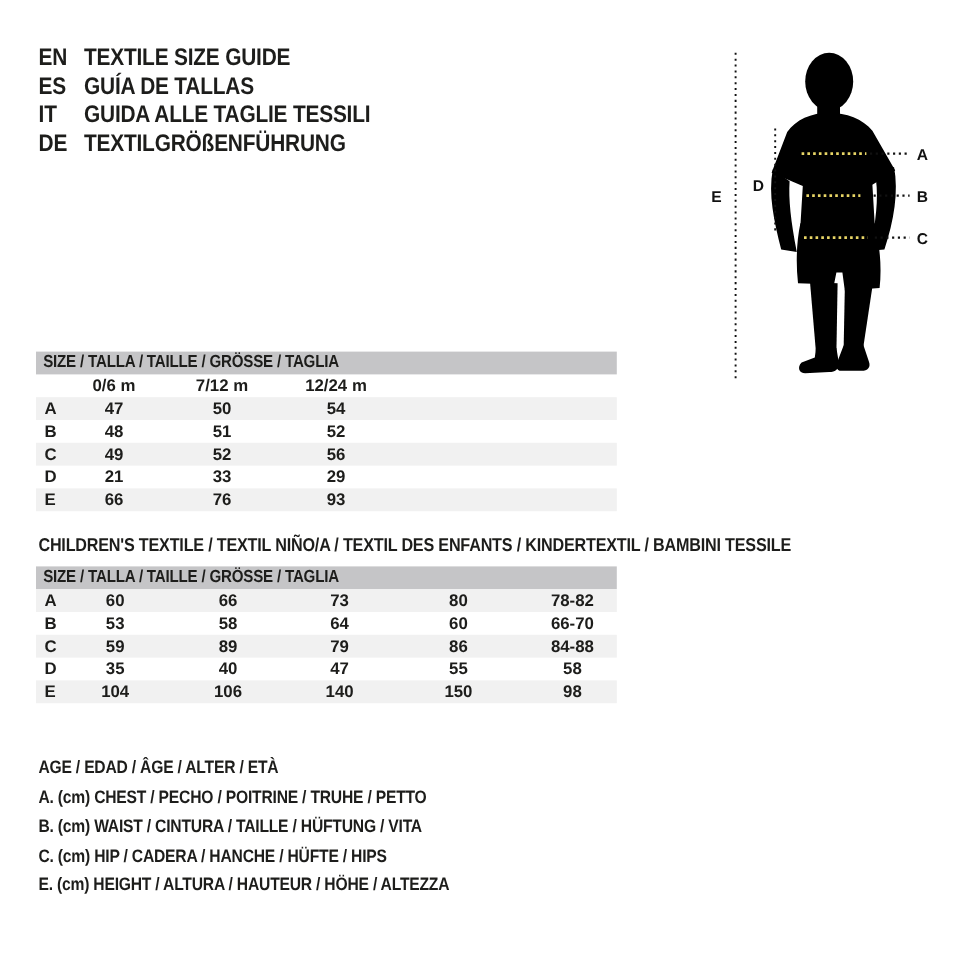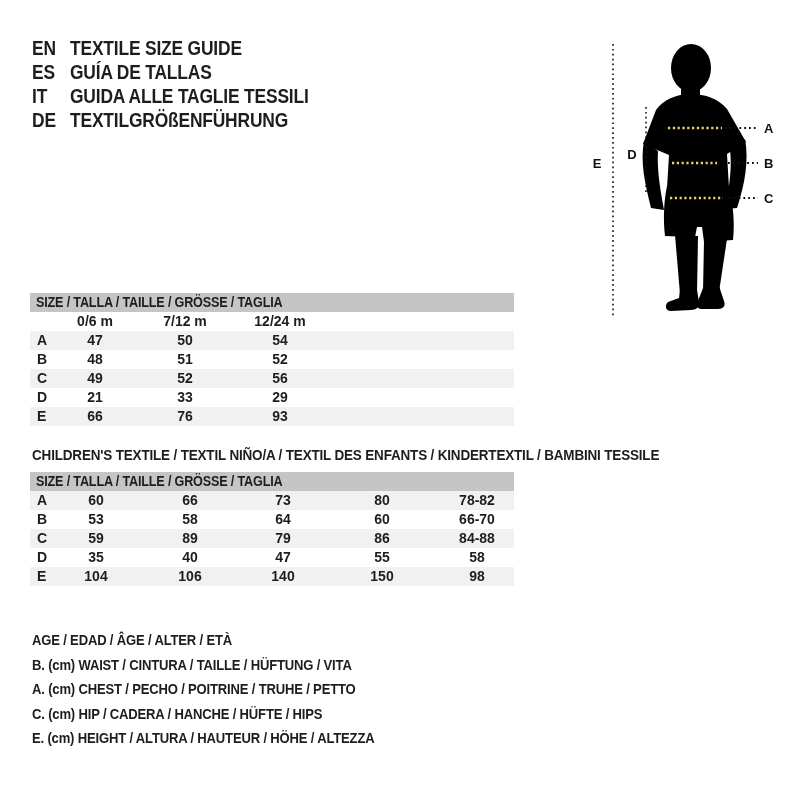--- a/index.html
+++ b/index.html
@@ -190,26 +190,26 @@
       <span class="t-c c4">150</span>
       <span class="t-c c5">98</span>
     </div>
   </div>
 
   <div class="legend">
     <div class="legend-line">
       <span class="cond">AGE / EDAD / ÂGE / ALTER / ETÀ</span>
     </div>
     <div class="legend-line">
+      <span class="cond">A. (cm) CHEST / PECHO / POITRINE / TRUHE / PETTO</span>
+    </div>
+    <div class="legend-line">
       <span class="cond">B. (cm) WAIST / CINTURA / TAILLE / HÜFTUNG / VITA</span>
     </div>
     <div class="legend-line">
-      <span class="cond">A. (cm) CHEST / PECHO / POITRINE / TRUHE / PETTO</span>
-    </div>
-    <div class="legend-line">
       <span class="cond">C. (cm) HIP / CADERA / HANCHE / HÜFTE / HIPS</span>
     </div>
     <div class="legend-line">
       <span class="cond">E. (cm) HEIGHT / ALTURA / HAUTEUR / HÖHE / ALTEZZA</span>
     </div>
   </div>
 
 </div>
 
 </body></html>

